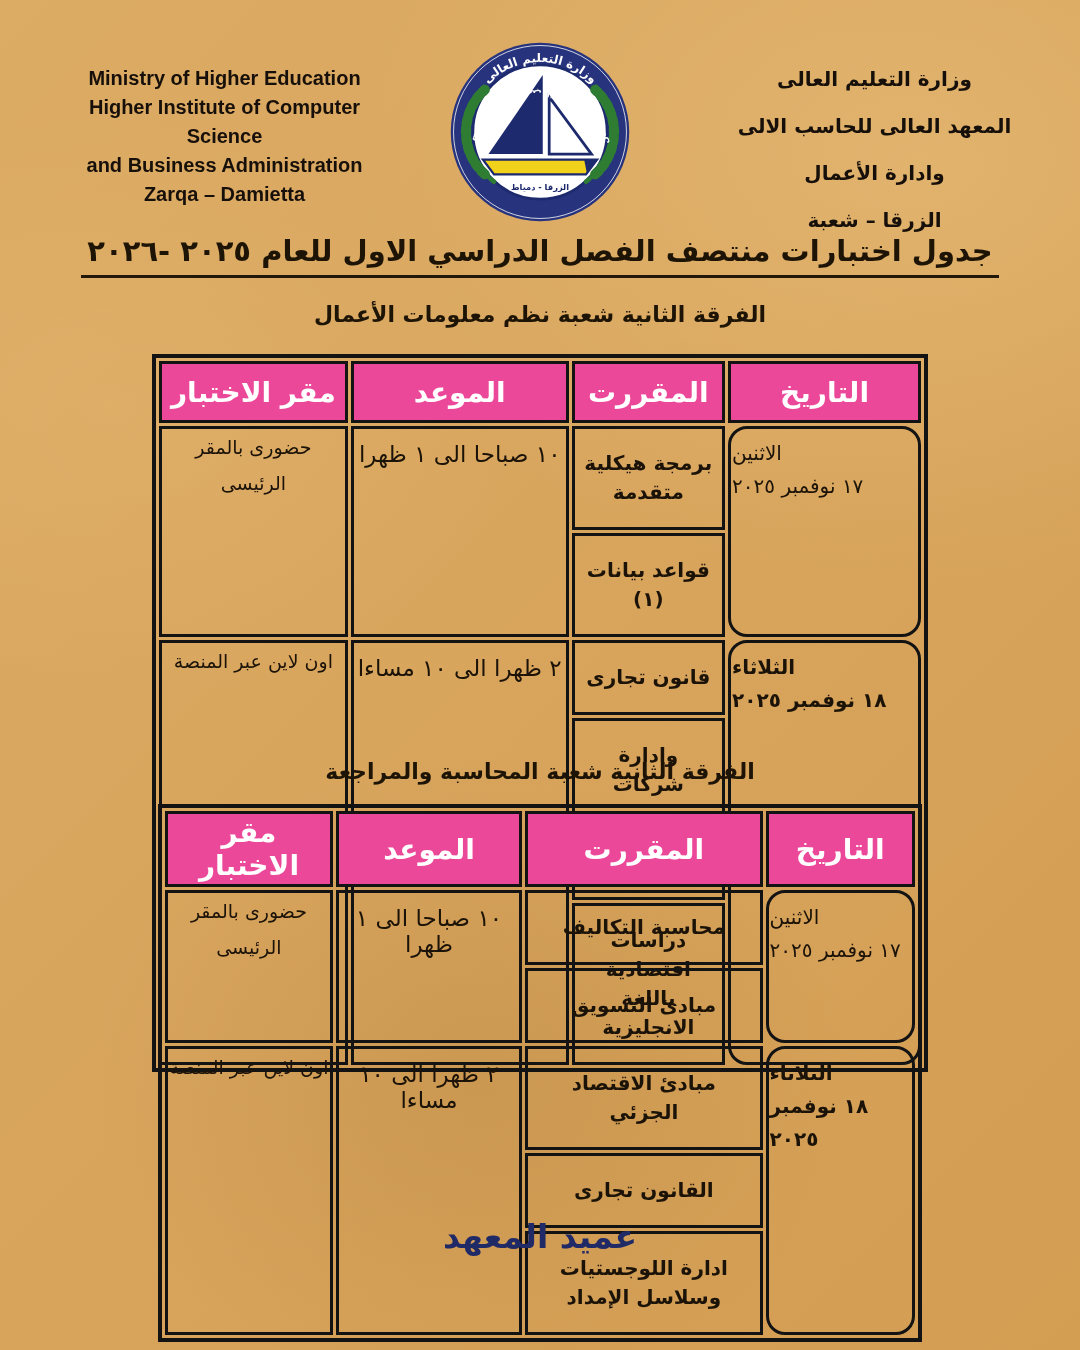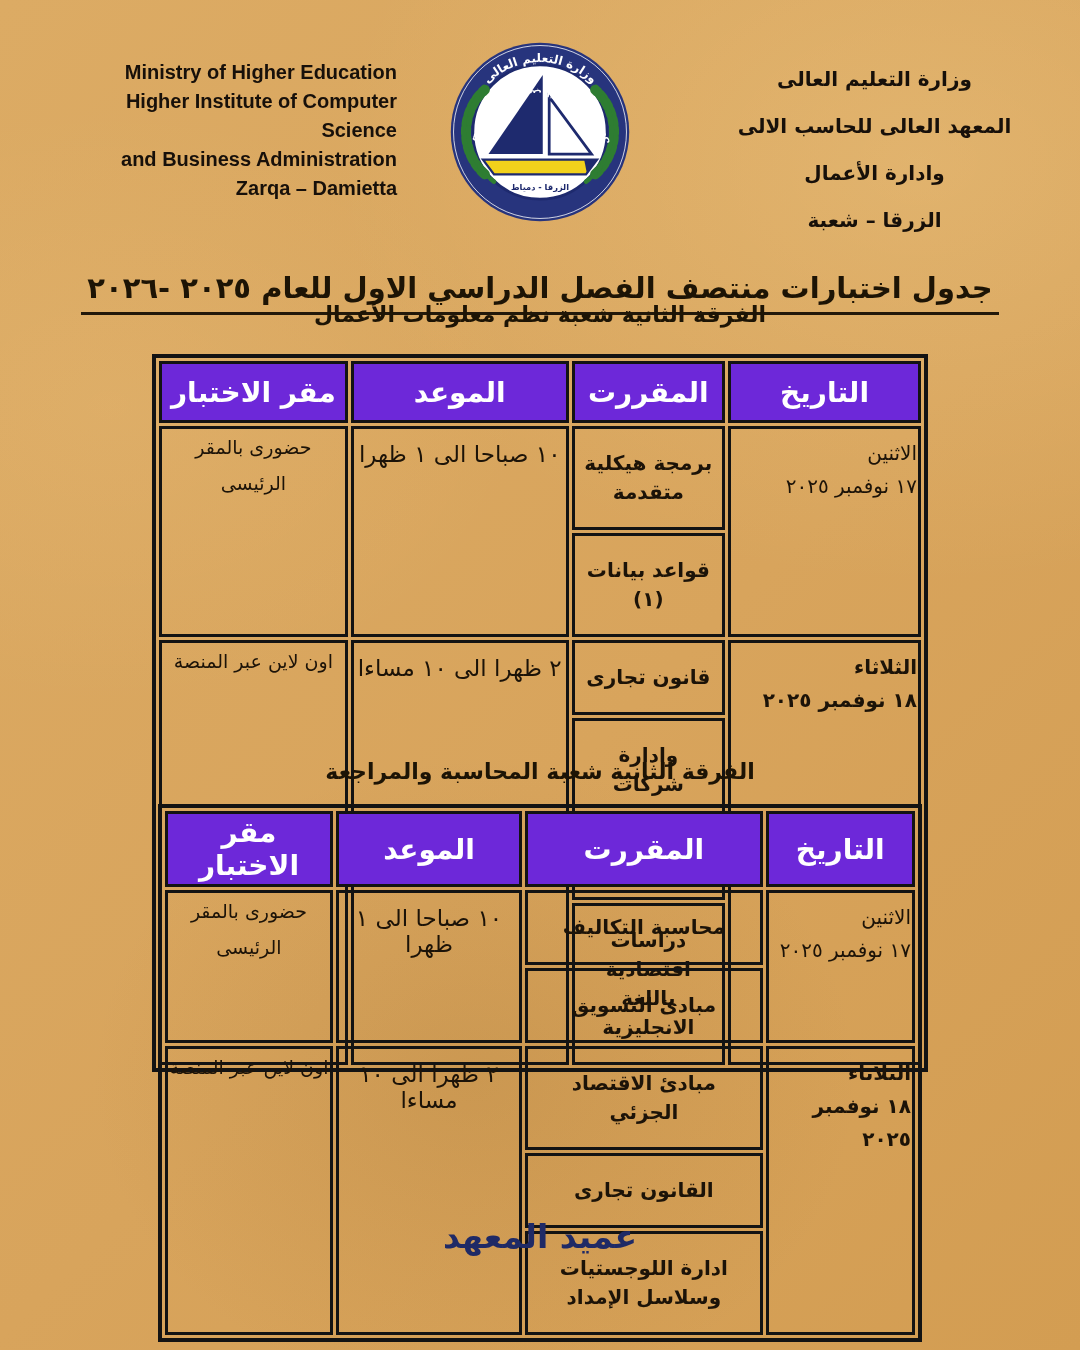--- a/index.html
+++ b/index.html
@@ -8,56 +8,56 @@
     font-family:"DejaVu Sans",sans-serif;color:#1c1308;
     background:
       radial-gradient(ellipse 620px 520px at 44% 80%, rgba(140,95,35,0.16), transparent 62%),
       radial-gradient(ellipse 900px 650px at 85% 12%, rgba(255,228,165,0.22), transparent 65%),
       radial-gradient(ellipse 700px 500px at 10% 30%, rgba(255,222,160,0.10), transparent 60%),
       linear-gradient(135deg,#dcab64 0%,#d8a45c 55%,#d39d52 100%);
   }
   .abs{position:absolute;}
   
   .en-block{
-    left:52px;top:58px;width:345px;text-align:right;
+    left:52px;top:64px;width:345px;text-align:center;
     font-family:"Liberation Sans",sans-serif;font-weight:bold;
     font-size:20px;line-height:29px;color:#17100a;
   }
   .ar-block{
     right:38px;top:56px;width:335px;text-align:center;direction:rtl;
     font-weight:bold;font-size:20px;line-height:47px;color:#17100a;
   }
   .logo-wrap{left:50%;top:40px;transform:translateX(-50%);width:184px;height:184px;}
   
   .doc-title{top:234px;left:0;width:100%;text-align:center;direction:rtl;}
   .doc-title span{
     display:inline-block;font-size:29px;font-weight:bold;color:#1d1405;
-    border-bottom:3px solid #22180a;padding:0 6px 7px 6px;margin-top:37px;
+    border-bottom:3px solid #22180a;padding:0 6px 7px 6px;
   }
   .section-subtitle{left:0;width:100%;text-align:center;direction:rtl;
     font-size:22px;font-weight:bold;color:#1d1405;}
   .sub1{top:302px;}
   .sub2{top:759px;}
   
   .tbl-wrap{left:50%;transform:translateX(-50%);}
   .t1{top:354px;}
   .t2{top:804px;}
   table.exam{
     direction:rtl;border-collapse:separate;border-spacing:3px;
     border:4px solid #131313;table-layout:fixed;
   }
   table.exam td, table.exam th{border:3px solid #131313;overflow:hidden;}
   table.exam th{
-    background:#6d28d9;color:#ffffff;font-weight:bold;font-size:28px;
+    background:#ec4899;color:#ffffff;font-weight:bold;font-size:28px;
     text-align:center;vertical-align:middle;padding:2px 4px;margin-top:17px;
   }
   td.course-cell{font-weight:bold;font-size:20px;text-align:center;
     vertical-align:middle;padding:20px 8px;line-height:1.45;}
-  td.date-cell{vertical-align:top;text-align:right;font-size:20px;
-    padding-top:8px;line-height:1.65;}
+  td.date-cell{vertical-align:top;text-align:left;font-size:20px;
+    padding-top:8px;line-height:1.65;border-radius:19px;}
   td.date-cell.bold-date{font-weight:bold;}
   td.time-cell{vertical-align:top;text-align:center;font-size:23px;padding-top:12px;}
   td.venue-cell{vertical-align:top;text-align:center;font-size:19px;
     padding-top:0;line-height:1.9;}
   
   .signature{top:1212px;left:0;width:100%;text-align:center;direction:rtl;
     font-weight:bold;font-size:33px;line-height:50px;color:#1f2a66;}
 </style>
 </head>
 <body>

